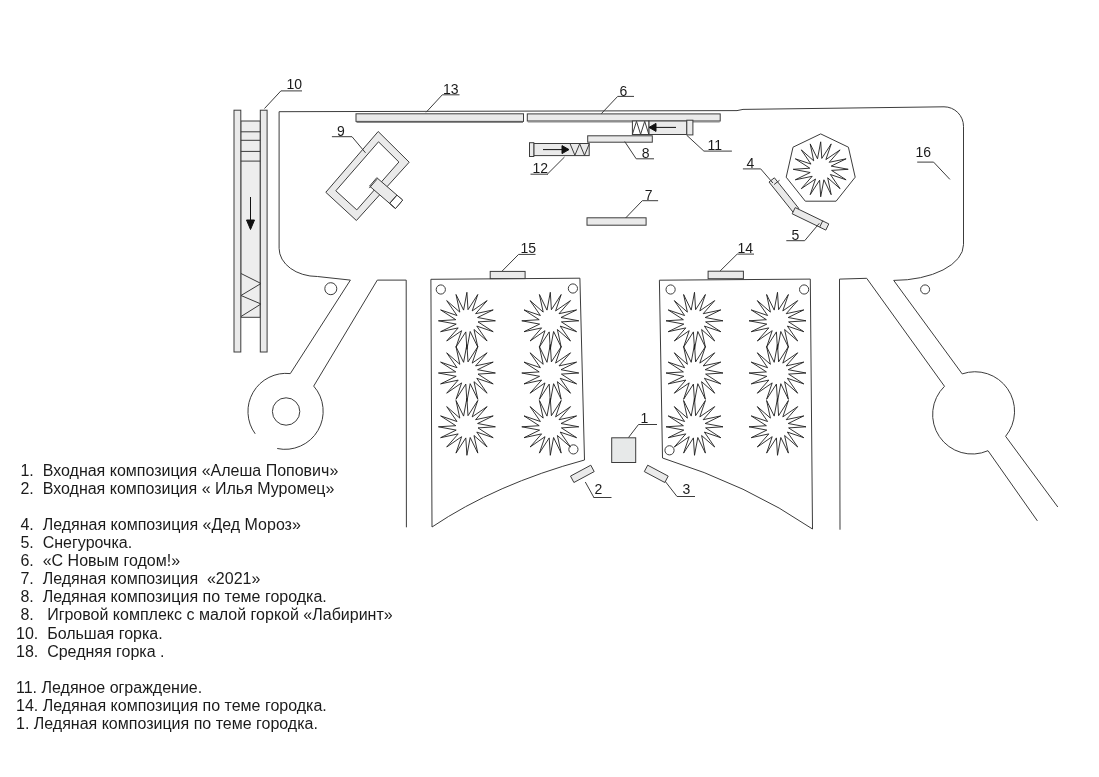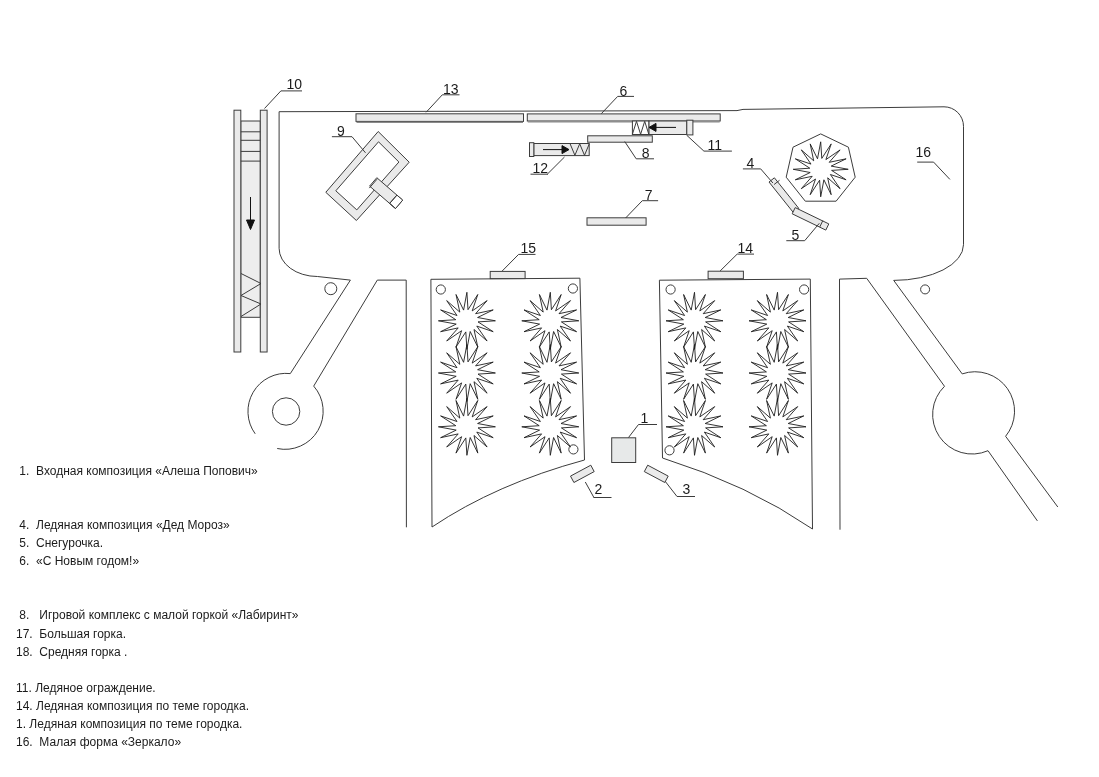--- a/index.html
+++ b/index.html
@@ -1,16 +1,16 @@
 <!DOCTYPE html>
 <html><head><meta charset="utf-8">
 <style>
 html,body{margin:0;padding:0;background:#fff;width:1099px;height:777px;overflow:hidden}
 .wrap{position:relative;width:1099px;height:777px;font-family:"Liberation Sans",sans-serif}
-.lg{position:absolute;left:16px;white-space:pre;font-size:12px;color:#1b1b1b;line-height:16px}
+.lg{position:absolute;left:16px;white-space:pre;font-size:16px;color:#1b1b1b;line-height:16px}
 .num{font-size:14px;fill:#1b1b1b;font-family:"Liberation Sans",sans-serif}
 .ld{stroke:#3c3c3c;stroke-width:1}
 </style></head>
 <body>
 <div class="wrap">
 
 <svg width="1099" height="777" viewBox="0 0 1099 777" style="position:absolute;left:0;top:0">
 <g fill="none" stroke="#3c3c3c" stroke-width="1">
 
 <path d="M255.2 433.8 A38.1 38.1 0 0 1 290.3 373.6 L350.4 280.1 L317.4 276.5 A38.3 28.2 0 0 1 279.1 248.3 L279.1 111.7 L737 110.6 L743 109.4 L944 106.8 A19.5 19.5 0 0 1 963.5 126.3 L963.5 244.7 A69.8 35.7 0 0 1 893.7 280.4 L962.2 373.9 A39.5 39.5 0 0 1 1005.6 436.3 L1057.8 507"></path>
@@ -231,22 +231,24 @@
 <line x1="518.6" y1="254.4" x2="502.2" y2="271.0" class="ld"></line>
       </g>
 
 <g>
         <text x="915.5" y="157.4" class="num">16</text>
 <line x1="917.2" y1="162.1" x2="933.6" y2="162.1" class="ld"></line>
 <line x1="933.6" y1="162.1" x2="949.9" y2="179.4" class="ld"></line>
       </g>
 </svg>
 <div class="lg" style="top:462.6px"> 1.  Входная композиция «Алеша Попович»</div>
+<div class="lg" style="top:480.7px"> 2.  Входная композиция « Илья Муромец»</div>
 <div class="lg" style="top:516.9px"> 4.  Ледяная композиция «Дед Мороз»</div>
 <div class="lg" style="top:535.0px"> 5.  Снегурочка.</div>
 <div class="lg" style="top:553.1px"> 6.  «С Новым годом!»</div>
+<div class="lg" style="top:571.2px"> 7.  Ледяная композиция  «2021»</div>
+<div class="lg" style="top:589.3px"> 8.  Ледяная композиция по теме городка.</div>
 <div class="lg" style="top:607.4px"> 8.   Игровой комплекс с малой горкой «Лабиринт»</div>
-<div class="lg" style="top:625.5px">17.  Большая горка.</div>
+<div class="lg" style="top:625.5px">10.  Большая горка.</div>
 <div class="lg" style="top:643.6px">18.  Средняя горка .</div>
 <div class="lg" style="top:679.8px">11. Ледяное ограждение.</div>
 <div class="lg" style="top:697.9px">14. Ледяная композиция по теме городка.</div>
 <div class="lg" style="top:716.0px">1. Ледяная композиция по теме городка.</div>
-<div class="lg" style="top:734.1px">16.  Малая форма «Зеркало»</div>
 </div>
 </body></html>

